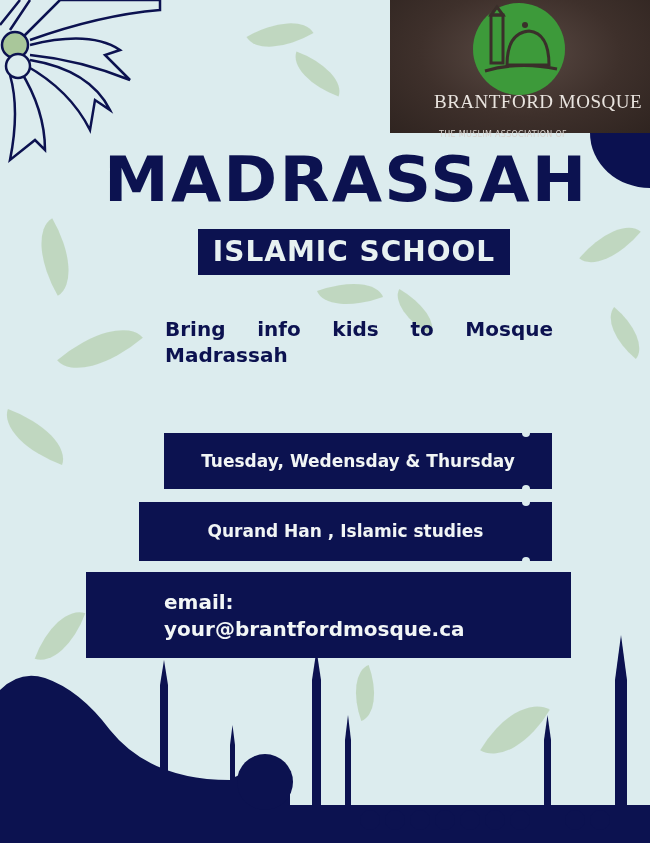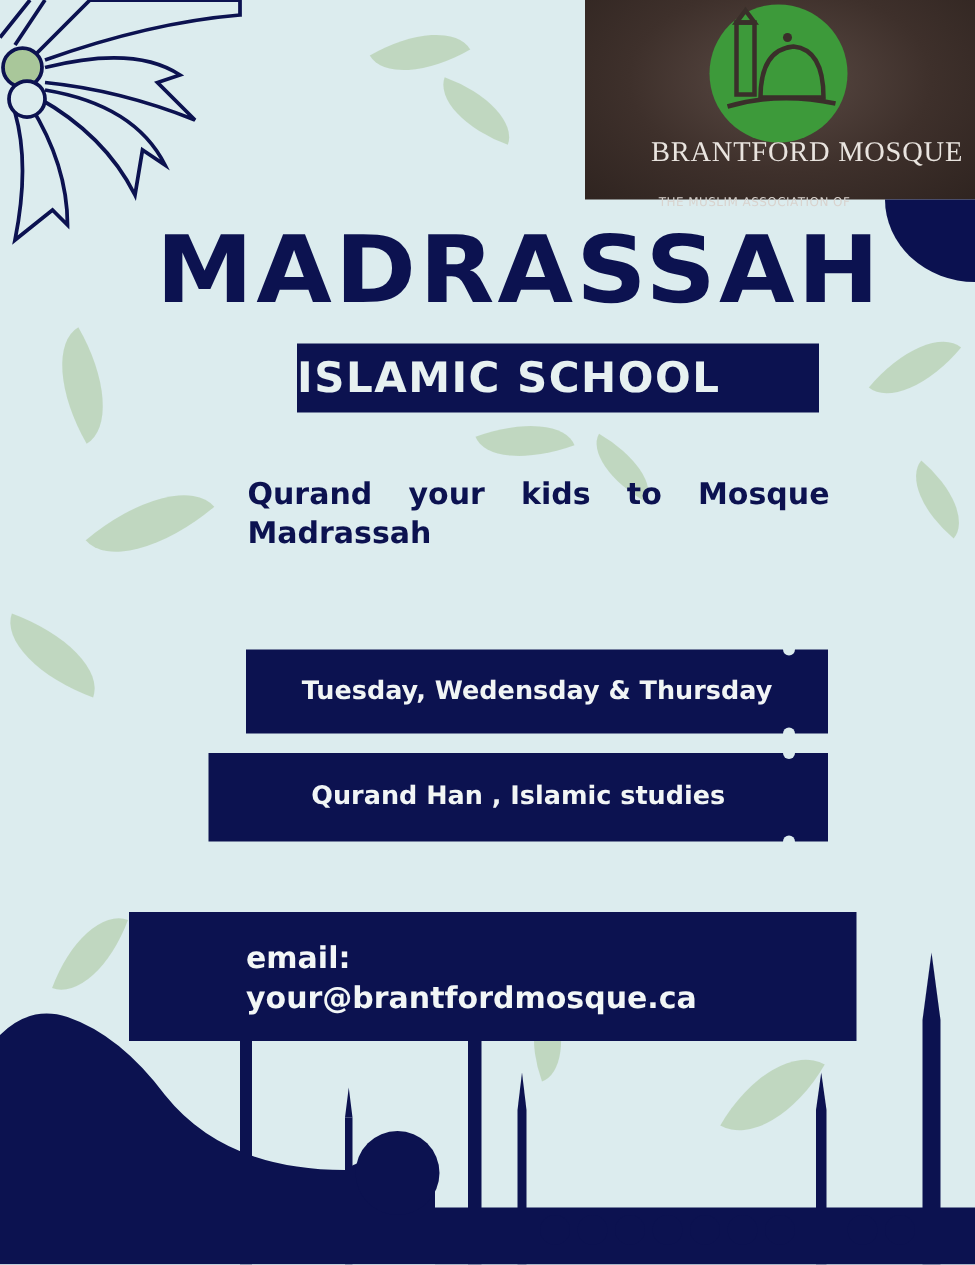--- a/index.html
+++ b/index.html
@@ -5,27 +5,27 @@
   html,body{margin:0;padding:0;}
   body{width:650px;height:843px;position:relative;overflow:hidden;background:#dcecee;font-family:"DejaVu Sans","Liberation Sans",sans-serif;}
   .abs{position:absolute;}
   .leaf{position:absolute;background:#a9c79a;opacity:.55;border-radius:0 100% 0 100%;}
   .logo{left:390px;top:0;width:260px;height:133px;background:radial-gradient(ellipse at 50% 40%,#5a4a44 0%,#3e302b 55%,#2f2420 100%);}
   .logo-circle{position:absolute;left:83px;top:3px;width:92px;height:92px;border-radius:50%;background:#3d9a3a;}
   .logo-name{position:absolute;left:0;width:296px;top:91px;text-align:center;color:#e9e4df;font-family:"Liberation Serif","DejaVu Serif",serif;font-size:19px;letter-spacing:.5px;}
   .logo-sub{position:absolute;left:0;width:226px;top:118px;text-align:center;color:#d9d3ce;font-size:8px;letter-spacing:.3px;margin-top:12px;}
   .corner{left:590px;top:133px;width:60px;height:55px;background:#0b1150;border-bottom-left-radius:60px 55px;}
   .title{left:104px;top:143px;font-size:62px;font-weight:bold;color:#0c1250;letter-spacing:2px;font-family:"DejaVu Sans",sans-serif;transform:scaleX(1.05);transform-origin:left;}
-  .subtitle-box{left:198px;top:229px;width:348px;height:46px;background:#0c1250;color:#e7f1f1;font-weight:bold;font-size:28px;text-align:left;line-height:46px;letter-spacing:1px;}
+  .subtitle-box{left:198px;top:229px;width:312px;height:46px;background:#0c1250;color:#e7f1f1;font-weight:bold;font-size:28px;text-align:center;line-height:46px;letter-spacing:1px;}
   .tagline{left:165px;top:316px;width:388px;color:#0c1250;font-weight:bold;font-size:20px;line-height:26px;text-align:justify;text-align-last:left;}
   .ticket{background:#0c1250;color:#f1f5f5;font-weight:bold;font-size:17px;text-align:center;}
   .days{left:164px;top:433px;width:388px;height:56px;line-height:56px;}
   .subjects{left:139px;top:502px;width:413px;height:59px;line-height:59px;}
   .notch{position:absolute;right:22px;width:8px;height:8px;border-radius:50%;background:#dcecee;}
-  .email{left:86px;top:572px;width:485px;height:86px;background:#0c1250;margin-top:36px;}
+  .email{left:86px;top:572px;width:485px;height:86px;background:#0c1250;}
   .email-text{position:absolute;left:78px;top:17px;width:340px;color:#f2f6f6;font-weight:bold;font-size:20px;line-height:27px;word-break:break-all;}
 </style>
 </head>
 <body>
 
 <div class="leaf" style="left:250px;top:20px;width:60px;height:30px;transform:rotate(-30deg);"></div>
 <div class="leaf" style="left:290px;top:60px;width:55px;height:28px;transform:rotate(20deg);"></div>
 <div class="leaf" style="left:20px;top:240px;width:70px;height:34px;transform:rotate(60deg);"></div>
 <div class="leaf" style="left:60px;top:330px;width:80px;height:38px;transform:rotate(-40deg);"></div>
 <div class="leaf" style="left:0px;top:420px;width:70px;height:34px;transform:rotate(20deg);"></div>
@@ -63,21 +63,21 @@
   </div>
   <div class="logo-name">BRANTFORD MOSQUE</div>
   <div class="logo-sub">THE MUSLIM ASSOCIATION OF</div>
 </div>
 
 <div class="abs corner"></div>
 
 <div class="abs title">MADRASSAH</div>
 <div class="abs subtitle-box">ISLAMIC SCHOOL</div>
 
-<div class="abs tagline">Qurand your kids to Mosque Madrassah</div>
+<div class="abs tagline">Bring info kids to Mosque Madrassah</div>
 
 <div class="abs ticket days">
   <span>Tuesday, Wedensday &amp; Thursday</span>
   <span class="notch" style="top:-4px"></span>
   <span class="notch" style="bottom:-4px"></span>
 </div>
 
 <div class="abs ticket subjects">
   <span>Qurand Han , Islamic studies</span>
   <span class="notch" style="top:-4px"></span>

